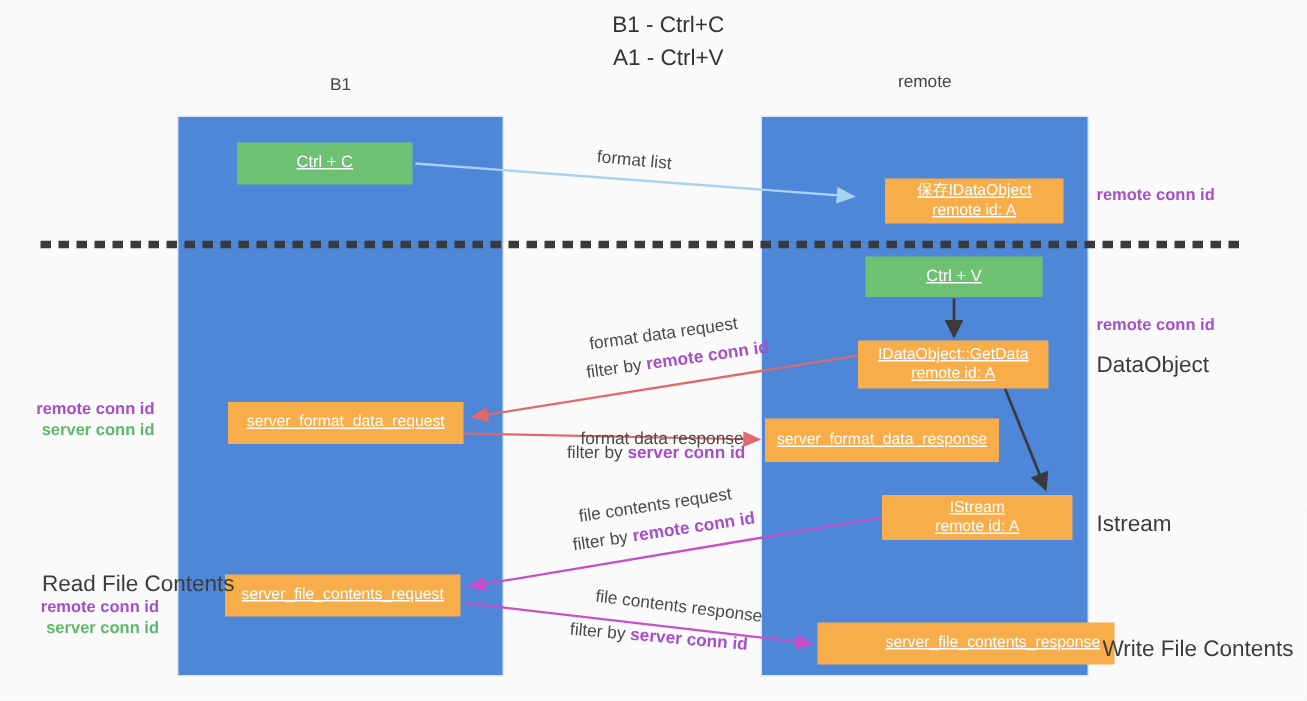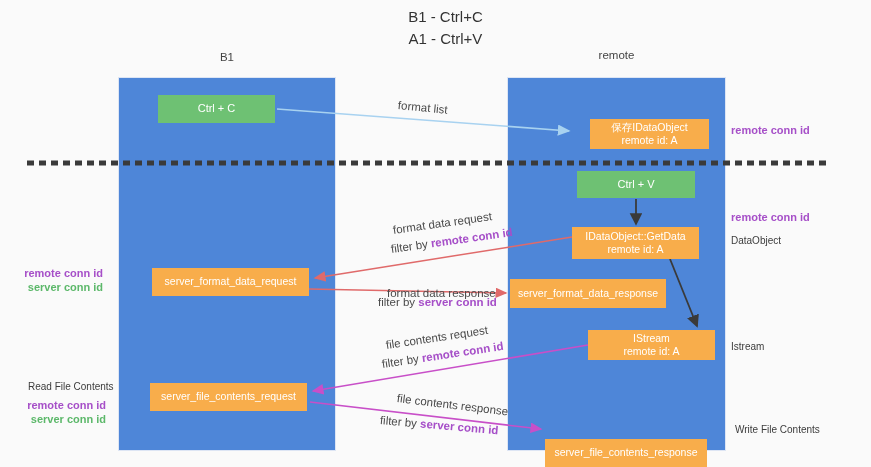--- a/index.html
+++ b/index.html
@@ -9,28 +9,28 @@
     --text-dark:#3c3c3c;
   }
   html,body{margin:0;padding:0;}
   body{font-family:"Liberation Sans","DejaVu Sans",sans-serif;background:#e9e9e9;}
   #canvas{position:relative;width:871px;height:467px;background:#fafafa;overflow:hidden;}
   .abs{position:absolute;}
   .title{left:20px;right:0;top:6px;text-align:center;font-size:15px;color:#333;line-height:1.45;}
   .lane{background:var(--lane-blue);box-shadow:0 0 0 1px #dde5f4;}
   .lane-header{text-align:center;font-size:11.5px;color:#444;line-height:1.3;}
   .node{display:flex;flex-direction:column;align-items:center;justify-content:center;
-        color:#fff;font-size:11px;text-align:right;line-height:1.25;z-index:3;}
+        color:#fff;font-size:11px;text-align:right;line-height:1.25;z-index:3;text-decoration:underline;}
   .node.green{background:var(--box-green);}
   .node.orange{background:var(--box-orange);}
   .node.small{font-size:10.5px;}
   svg.overlay{position:absolute;left:0;top:0;z-index:2;pointer-events:none;}
   .arrow-label{white-space:nowrap;font-size:11.5px;color:#4a4a4a;z-index:4;transform-origin:left center;}
   .cid-purple{color:var(--text-purple);font-weight:bold;}
-  .side-label{white-space:nowrap;font-size:10px;color:var(--text-dark);z-index:4;}
+  .side-label{white-space:nowrap;font-size:15px;color:var(--text-dark);z-index:4;}
   .side-label.bold-purple{font-weight:bold;color:var(--text-purple);font-size:11px;}
   .side-label.bold-green{font-weight:bold;color:var(--text-green);font-size:11px;}
   .left-block{text-align:right;line-height:1.3;}
 </style>
 </head>
 <body>
 
 <div id="canvas">
 
   <div class="abs title">
@@ -109,21 +109,21 @@
 
   <div class="abs node orange small" style="left:588px;top:330px;width:127px;height:30px;">
     <span>IStream</span>
     <span>remote id: A</span>
   </div>
 
   <div class="abs node orange small" style="left:150px;top:383px;width:157px;height:28px;">
     <span>server_file_contents_request</span>
   </div>
 
-  <div class="abs node orange small" style="left:545px;top:439px;width:162px;height:28px;">
+  <div class="abs node orange small" style="left:545px;top:415px;width:162px;height:28px;padding-left:36px;">
     <span>server_file_contents_response</span>
   </div>
 
   <div class="abs arrow-label" style="left:398px;top:99px;transform:rotate(5.5deg);">format list</div>
 
   <div class="abs arrow-label" style="left:393px;top:224px;transform:rotate(-8deg);">format data request</div>
   <div class="abs arrow-label" style="left:391px;top:243px;transform:rotate(-8deg);">
     <span>filter by </span><span class="cid-purple">remote conn id</span>
   </div>
 

